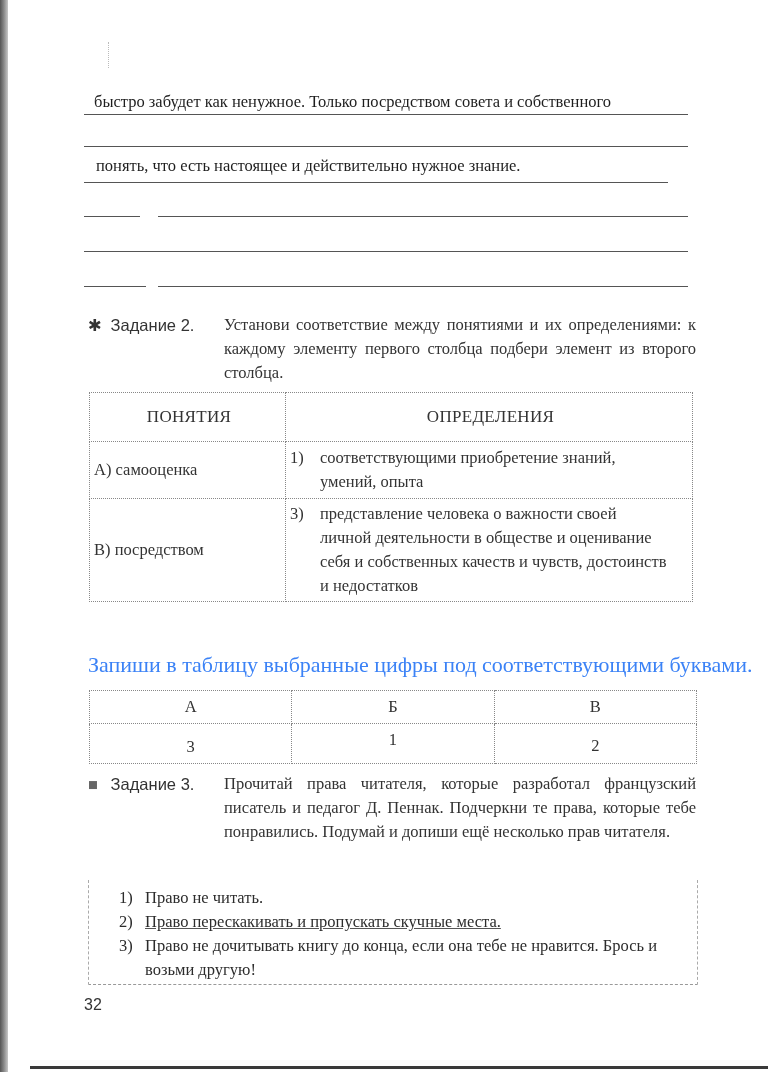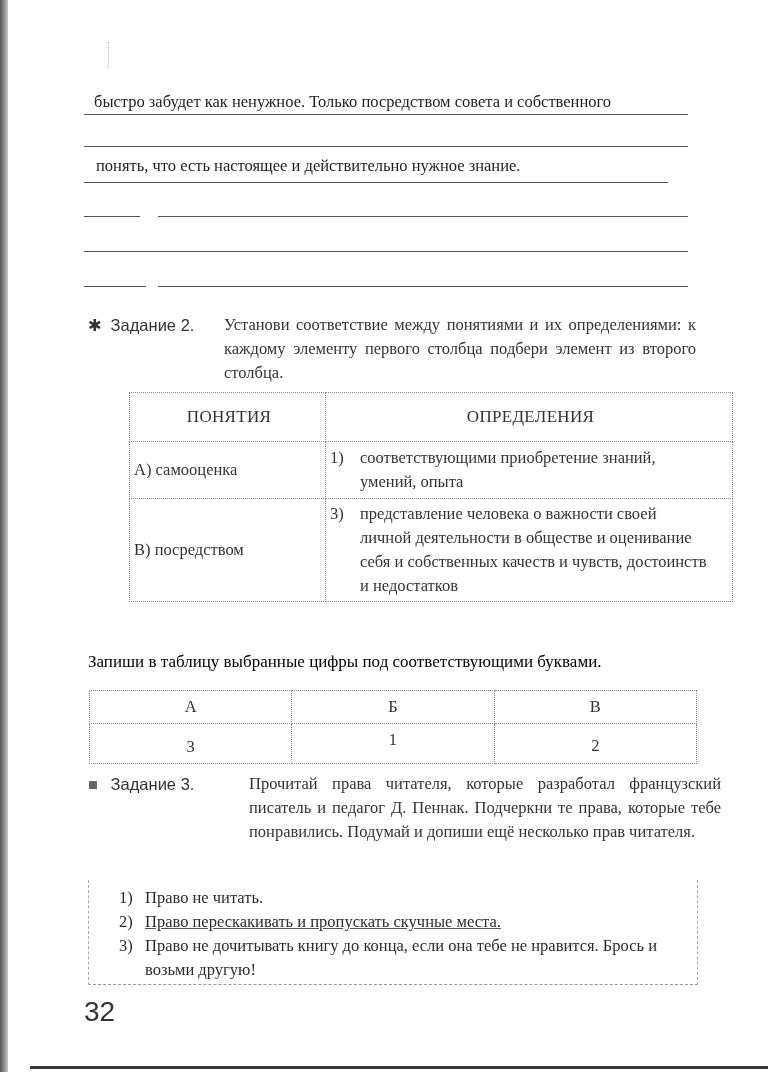--- a/index.html
+++ b/index.html
@@ -33,46 +33,46 @@
     }
     .task-label {
       position: absolute; left: 0; top: 0; font-family: "Liberation Sans", "DejaVu Sans", sans-serif;
       font-size: 16.5px; color: #333;
     }
     .task-label .mark { display: inline-block; width: 18px; font-weight: bold; }
     .task-text { position: absolute; left: 136px; top: 0; width: 472px; color: #333; }
 
     table.dotted { border-collapse: collapse; position: absolute; }
     table.dotted td { border: 1px dotted #888; color: #333; vertical-align: middle; }
-    .t1 { left: 89px; top: 392px; width: 604px; margin-left: 40px; }
+    .t1 { left: 89px; top: 392px; width: 604px; }
     .t1 th, .t1 td { font-weight: normal; font-size: 16.5px; }
     .t1 .hdr td { text-align: center; height: 46px; font-size: 17px; letter-spacing: 0.3px; }
     .t1 .c1 { width: 190px; padding-left: 4px; }
     .t1 .c2 { padding-left: 4px; }
     .def { display: flex; line-height: 24px; }
     .def .num { width: 30px; flex: none; }
     .def .txt { flex: 1; }
 
-    .instr { position: absolute; left: 88px; top: 652px; font-size: 17px; color: #000000; }
+    .instr { position: absolute; left: 88px; top: 652px; font-size: 22px; color: #3b82f6; }
 
     .t2 { left: 89px; top: 690px; width: 608px; }
     .t2 td { text-align: center; font-size: 16.5px; height: 30px; width: 33.3%; }
 
     .rights {
       position: absolute; left: 88px; top: 880px; width: 608px; height: 104px;
       border-left: 1px dashed #aaa; border-right: 1px dashed #aaa; border-bottom: 1px dashed #999;
     }
     .rights ol { list-style: none; margin: 0; padding: 6px 0 0 30px; font-size: 16.5px; line-height: 24px; color: #2c2c2c; }
     .rights li { display: flex; }
     .rights .num { width: 26px; flex: none; }
     .rights .u { text-decoration: underline; text-decoration-color: #555; }
 
     .page-num {
       position: absolute; left: 84px; top: 996px; font-family: "Liberation Sans", "DejaVu Sans", sans-serif;
-      font-size: 28px; color: #333;
+      font-size: 16px; color: #333;
     }
   </style>
 </head>
 <body>
 
 <div class="binding"></div>
 <div class="top-marks"></div>
 
 <div class="ruled" style="top:86px; height:210px;">
   <span class="hw" style="top:6px; left:10px;">быстро забудет как ненужное. Только посредством совета и собственного</span>
@@ -137,21 +137,21 @@
     <td style="padding-top:6px;">2</td>
   </tr>
 </tbody>
   </table>
 
 <div class="task-head" style="top:772px;">
   <div class="task-label">
     <span class="mark" style="color:#666;">■</span>
     <span>Задание 3.</span>
   </div>
-  <div class="task-text" style="text-align:justify;margin-left:25px;">Прочитай права читателя, которые разработал французский писатель и педагог Д. Пеннак. Подчеркни те права, которые тебе понравились. Подумай и допиши ещё несколько прав читателя.</div>
+  <div class="task-text" style="text-align:justify;">Прочитай права читателя, которые разработал французский писатель и педагог Д. Пеннак. Подчеркни те права, которые тебе понравились. Подумай и допиши ещё несколько прав читателя.</div>
 </div>
 
 <div class="rights">
   <ol>
     <li>
       <span class="num">1)</span>
       <span>Право не читать.</span>
     </li>
     <li>
       <span class="num">2)</span>

